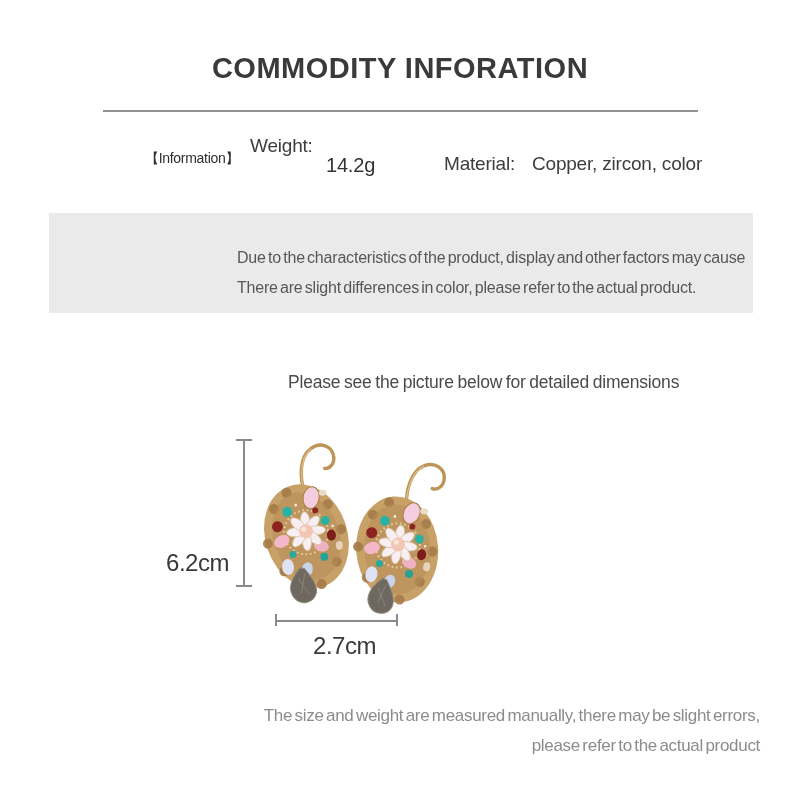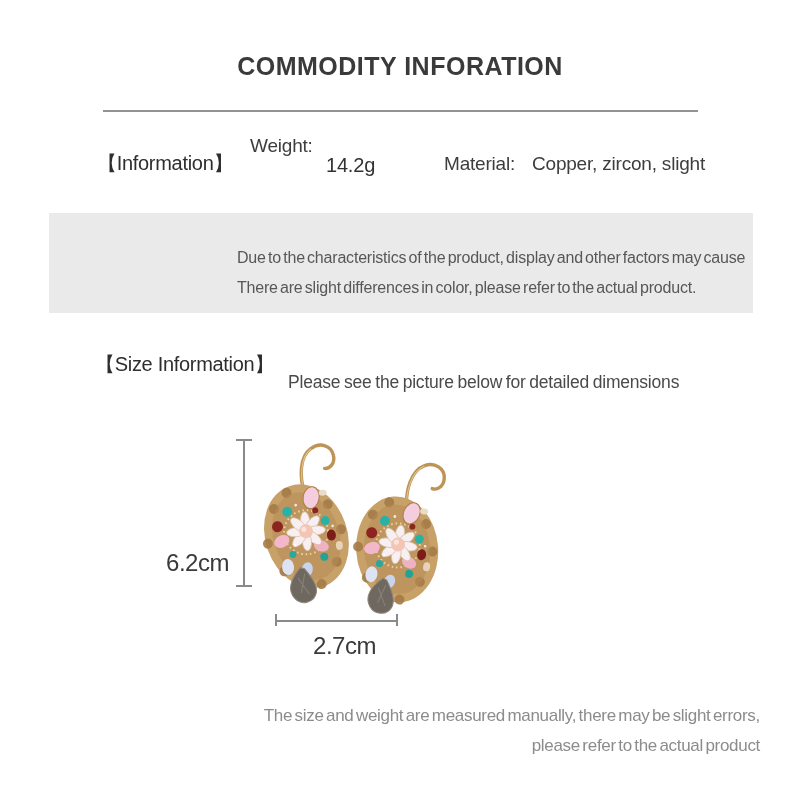--- a/index.html
+++ b/index.html
@@ -3,24 +3,24 @@
 <meta charset="utf-8">
 <style>
   html,body{margin:0;padding:0;background:#ffffff;}
   .page{
     position:relative;width:800px;height:800px;background:#ffffff;overflow:hidden;
     font-family:"Liberation Sans","DejaVu Sans",sans-serif;color:#3a3a3a;
   }
   .abs{position:absolute;}
   .title{
     top:52px;left:0;width:800px;text-align:center;
-    font-size:25px;font-weight:bold;color:#3a3a3a;letter-spacing:0.5px;
+    font-size:29px;font-weight:bold;color:#3a3a3a;letter-spacing:0.5px;
   }
   .divider{top:110px;left:103px;width:595px;height:2px;background:#929292;}
-  .sec-label{font-size:20px;color:#2e2e2e;letter-spacing:-0.3px;white-space:nowrap;}
+  .sec-label{font-size:14px;color:#2e2e2e;letter-spacing:-0.3px;white-space:nowrap;margin-left:48px;}
   .kv{font-size:19px;color:#3d3d3d;letter-spacing:-0.2px;white-space:nowrap;}
   .kv-value{font-size:20px;color:#333333;}
   .tips-band{top:213px;left:49px;width:704px;height:100px;background:#eaeaea;}
   .tips-text{
     top:243px;left:237px;width:505px;
     font-size:16px;line-height:30px;color:#575757;
     letter-spacing:-0.2px;word-spacing:-2px;white-space:nowrap;
   }
   .size-desc{font-size:17.5px;color:#4a4a4a;letter-spacing:-0.2px;word-spacing:-1px;white-space:nowrap;}
   .dim{background:#8a8a8a;}
@@ -36,29 +36,28 @@
 
 <div class="page">
 
   <div class="abs title">COMMODITY INFORATION</div>
   <div class="abs divider"></div>
 
   <div class="abs sec-label" style="top:150px;left:97px;">【Information】</div>
   <div class="abs kv" style="top:135px;left:250px;">Weight:</div>
   <div class="abs kv kv-value" style="top:154px;left:326px;">14.2g</div>
   <div class="abs kv" style="top:153px;left:444px;">Material:</div>
-  <div class="abs kv" style="top:153px;left:532px;">Copper, zircon, slight</div>
+  <div class="abs kv" style="top:153px;left:532px;">Copper, zircon, color</div>
 
   <div class="abs tips-band"></div>
   <div class="abs tips-text">
     <div>Due to the characteristics of the product, display and other factors may cause</div>
     <div>There are slight differences in color, please refer to the actual product.</div>
   </div>
 
-  <div class="abs sec-label" style="top:351px;left:95px;">【Size Information】</div>
   <div class="abs size-desc" style="top:372px;left:288px;">Please see the picture below for detailed dimensions</div>
 
   <svg class="abs" style="left:246px;top:428px;" width="222" height="192" viewBox="0 0 222 192">
     <defs>
       <g id="earring">
 
         <path d="M54 58 C 50 40, 52 20, 64 13 C 74 7, 85 12, 86 22 C 87 30, 81 35, 76 34" fill="none" stroke="#bd9356" stroke-width="3.4" stroke-linecap="round"></path>
         <path d="M54 58 C 50.5 41, 52.5 21, 64 13.5" fill="none" stroke="#e9cd99" stroke-width="1.1" stroke-linecap="round" opacity="0.85"></path>
 
         <ellipse cx="52" cy="100" rx="41" ry="53" transform="rotate(-14 52 100)" fill="#c8a169"></ellipse>

